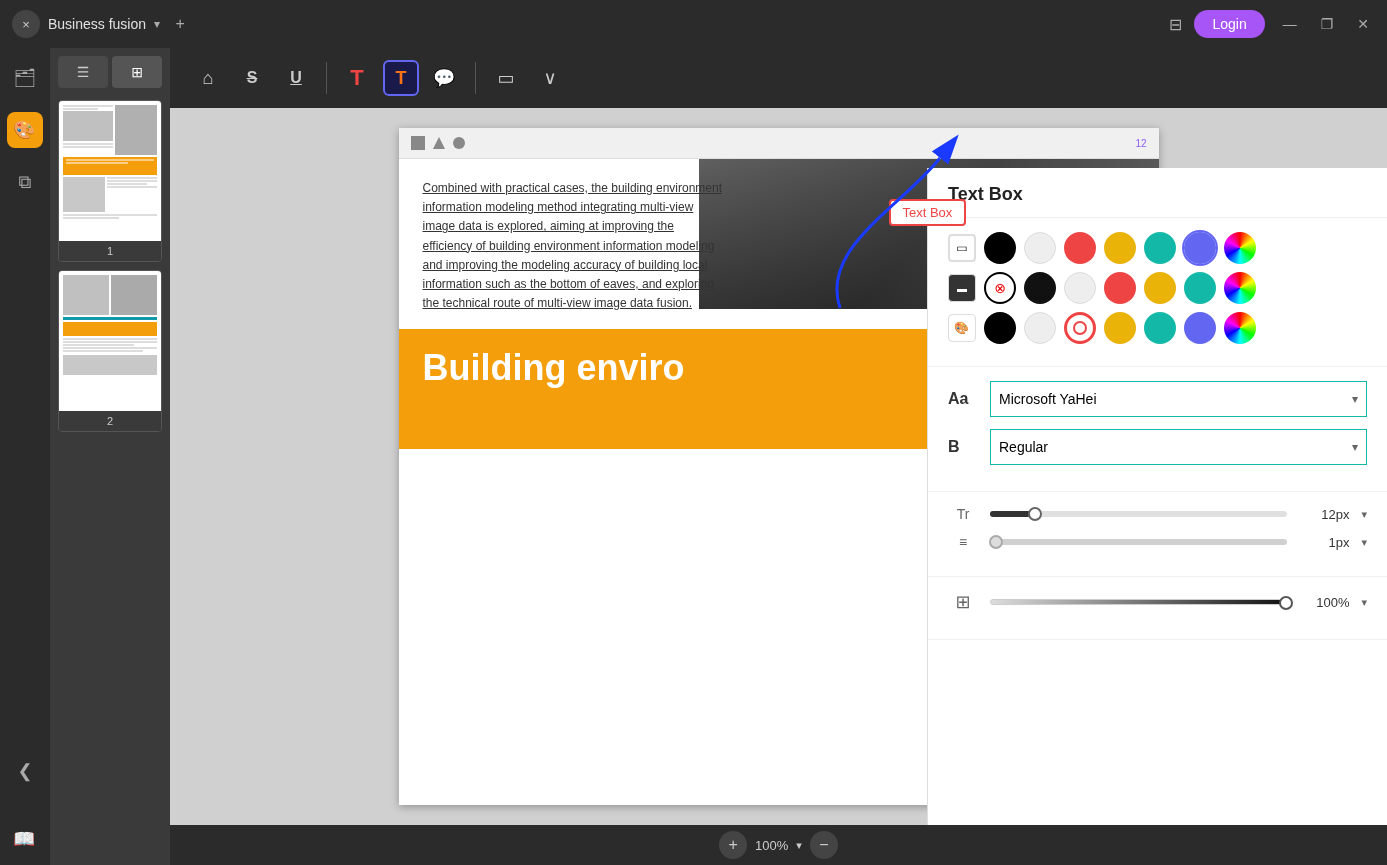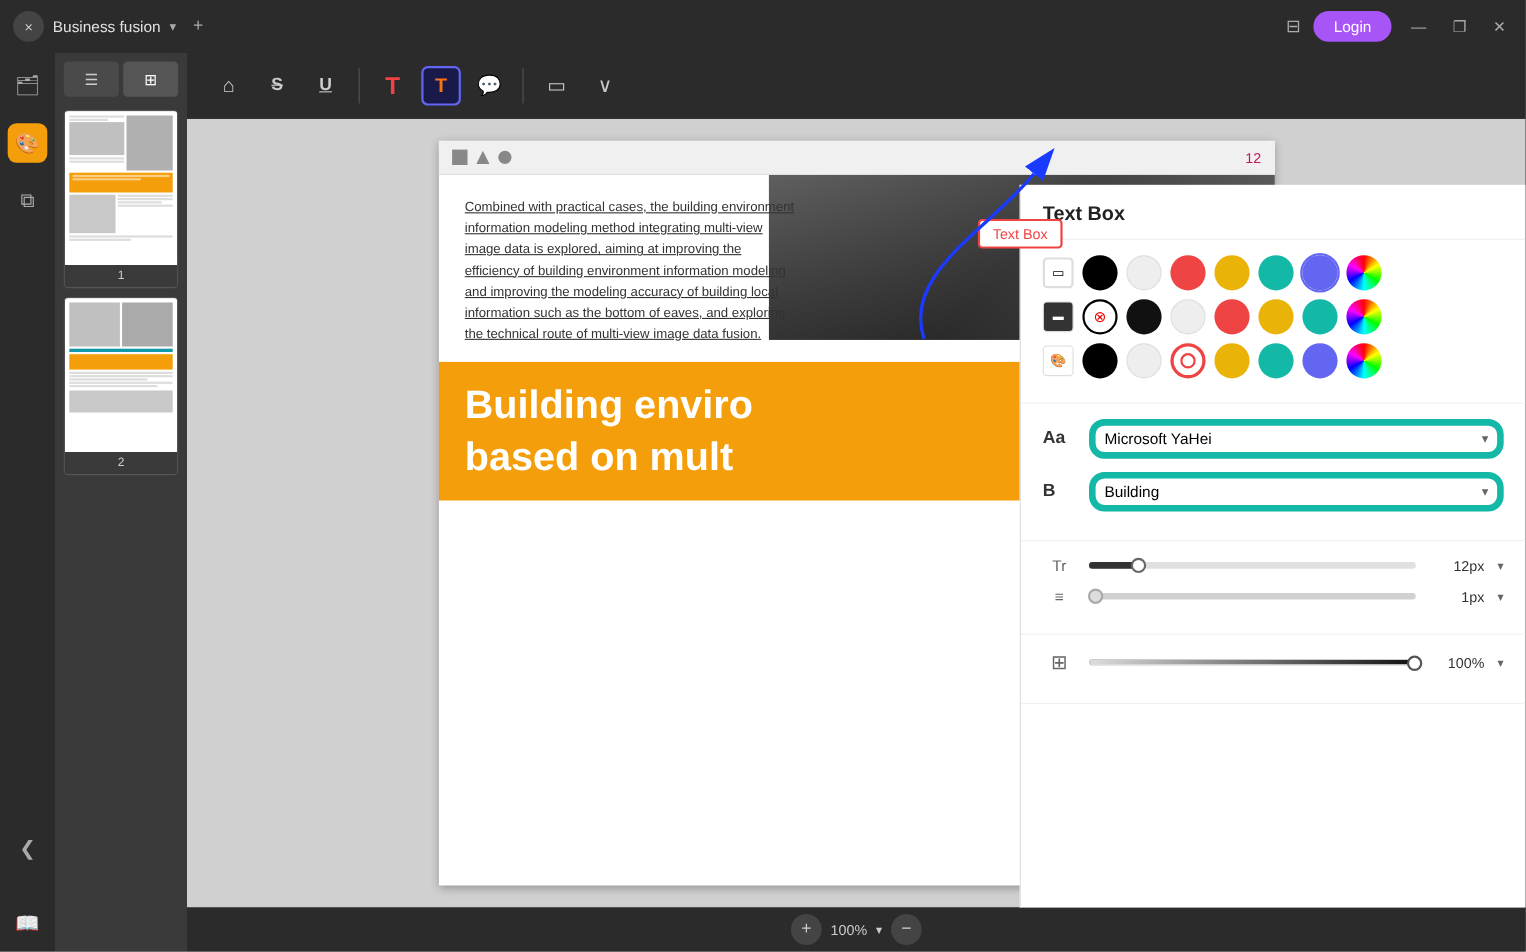--- a/index.html
+++ b/index.html
@@ -218,22 +218,22 @@
       border-right: 6px solid transparent;
       border-bottom: 12px solid #888;
       background: transparent;
     }
     .doc-shape.circle {
       border-radius: 50%;
       background: #888;
     }
     .doc-page-num {
       margin-left: auto;
-      color: #be185d;
-      font-size: 13px;
+      color: #8b5cf6;
+      font-size: 10px;
     }
     .doc-divider { width: 100%; height: 1px; background: #ddd; }
 
     .doc-text-block {
       width: 300px;
       font-size: 12px;
       line-height: 1.6;
       color: #333;
       text-decoration: underline;
     }
@@ -357,22 +357,22 @@
     }
     .font-label {
       font-size: 16px;
       font-weight: 600;
       color: #333;
       width: 30px;
     }
     .font-select {
       flex: 1;
       height: 36px;
-      border: 6px solid #14b8a6;
-      border-radius: 14px;
+      border: 1px solid #14b8a6;
+      border-radius: 0;
       padding: 0 8px;
       font-size: 14px;
       background: white;
       cursor: pointer;
       display: flex; align-items: center; justify-content: space-between;
     }
     .font-select-arrow { color: #666; font-size: 12px; }
 
     
     .slider-row {
@@ -601,21 +601,20 @@
             </div>
 
             <div class="text-box-tooltip" style="position:absolute; left:490px; top:40px;">
               <span>Text Box</span>
             </div>
           </div>
 
           <div class="doc-orange-section">
             <div class="doc-orange-text">
               <div>Building enviro</div>
-              <div>based on mult</div>
             </div>
           </div>
         </div>
 
       </div>
 
       <div class="right-panel">
         <div class="right-panel-title">Text Box</div>
 
         <div class="panel-section">
@@ -668,21 +667,21 @@
             <span class="font-label">Aa</span>
             <div class="font-select">
               <span>Microsoft YaHei</span>
               <span class="font-select-arrow">▾</span>
             </div>
           </div>
 
           <div class="font-row">
             <span class="font-label" style="font-weight:bold;">B</span>
             <div class="font-select">
-              <span>Building</span>
+              <span>Regular</span>
               <span class="font-select-arrow">▾</span>
             </div>
           </div>
         </div>
 
         <div class="panel-section">
           <div class="slider-row">
             <div class="slider-icon">
               <span>Tr</span>
             </div>

